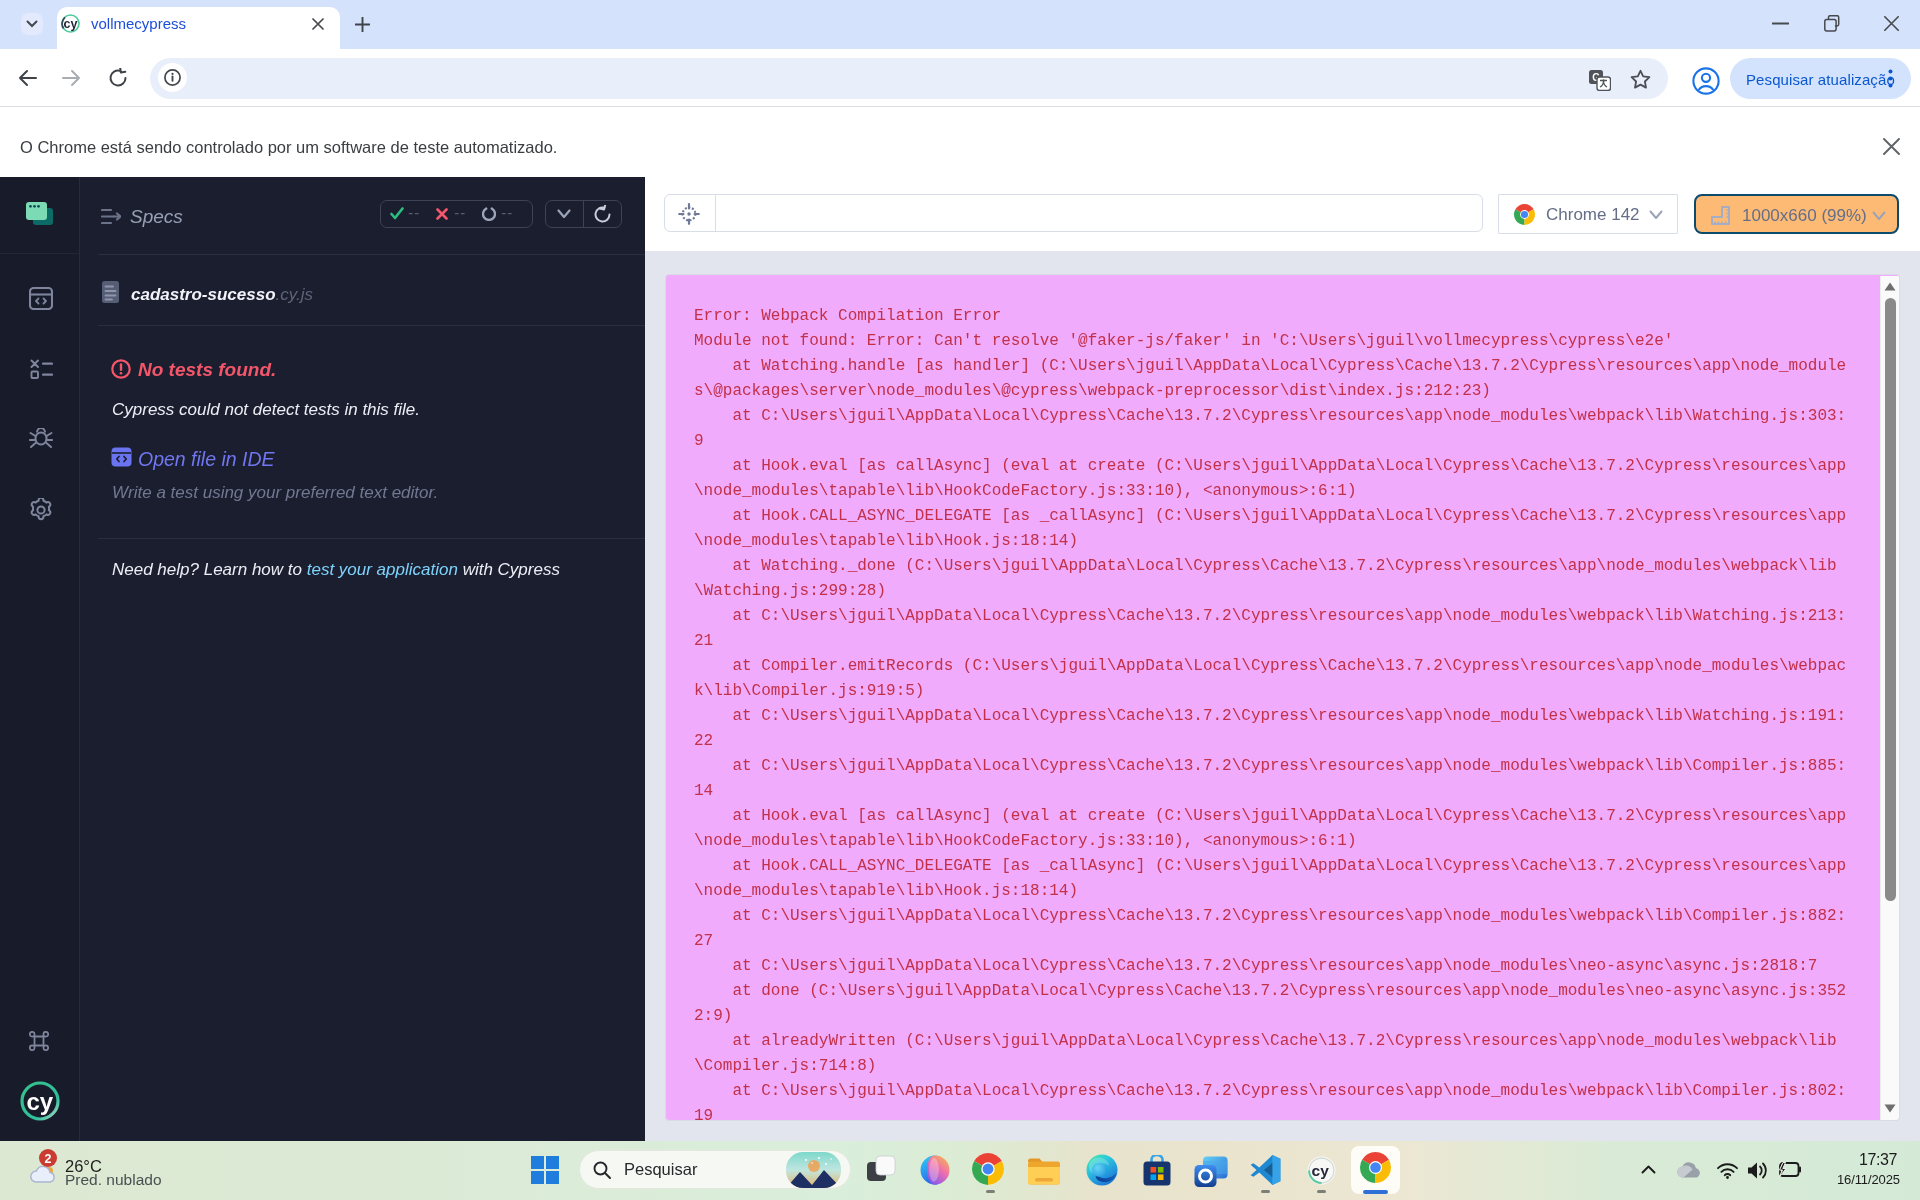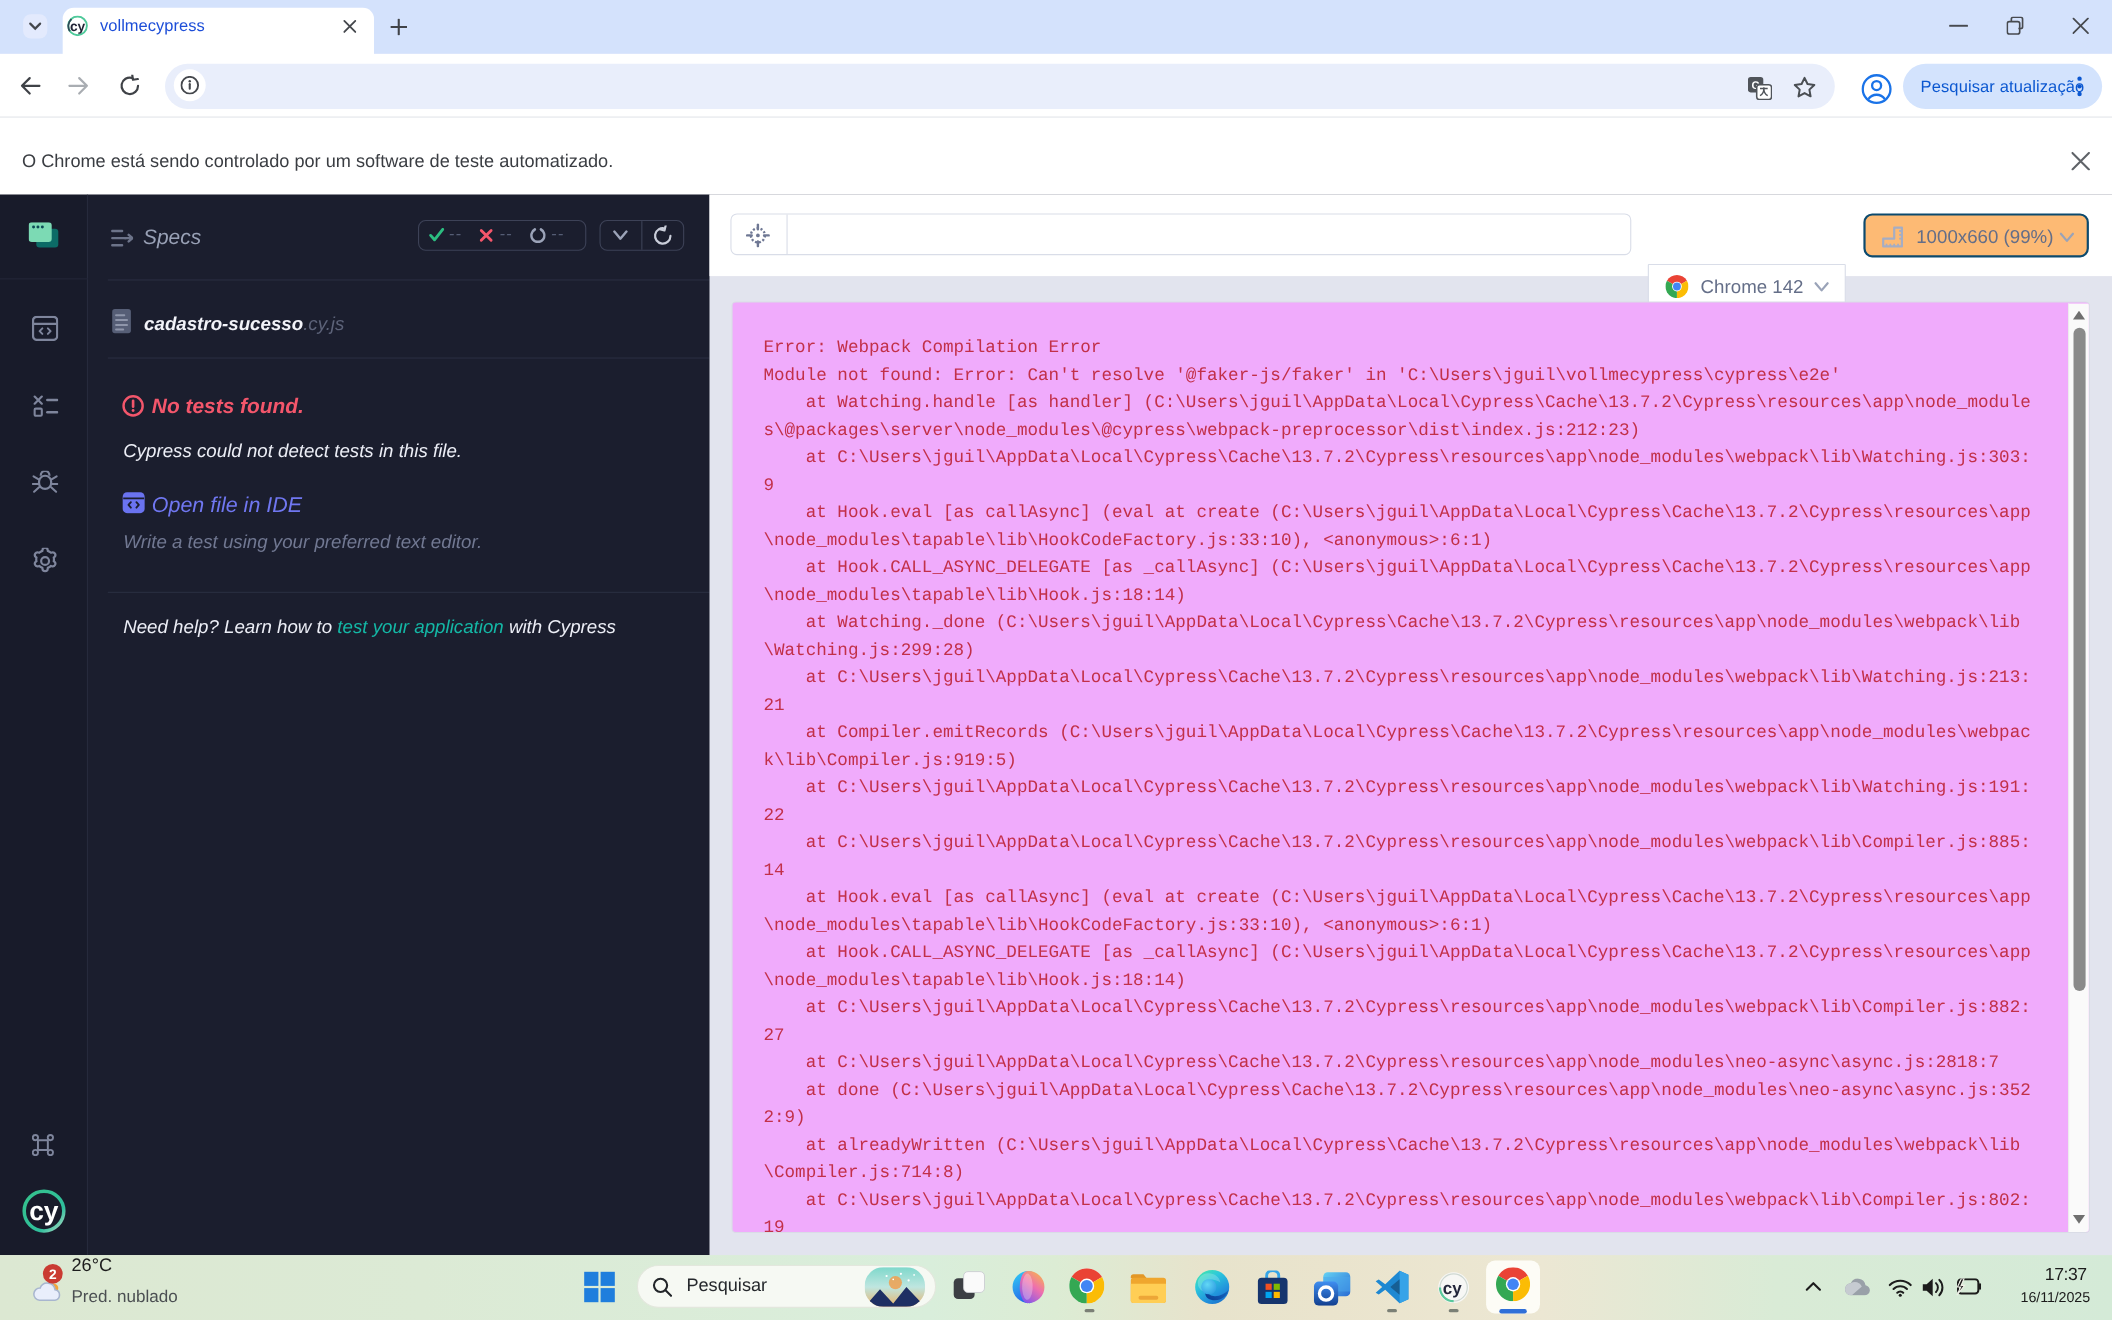--- a/index.html
+++ b/index.html
@@ -28,38 +28,38 @@
   #panel { left:80px; top:0; width:565px; height:964px; background:#1b1e2e;font-style:italic; }
   .pdiv { left:18px; width:547px; height:1px; background:#2a2e41; }
   #specslbl { left:50px; top:29px; font-size:19px; color:#98a0b5; }
   #fname { left:51px; top:108px; font-size:17px; color:#f2f3f9; font-weight:bold; }
   #fext { font-weight:normal; color:#5d6379; }
   #notests { left:58px; top:182px; font-size:19px; font-weight:bold; color:#f3566b; }
   #nodetect { left:32px; top:223px; font-size:17px; color:#eceef6; }
   #idelink { left:58px; top:271px; font-size:19.5px; color:#7077f1; }
   #writetest { left:32px; top:306px; font-size:17px; color:#717892; }
   #needhelp { left:32px; top:383px; font-size:17px; color:#eceef6; }
-  #needhelp a { color:#14b8a6; text-decoration:none;margin-top:20px; }
+  #needhelp a { color:#7dd3fc; text-decoration:none;margin-top:20px; }
   
   #content { left:645px; top:0; width:1275px; height:964px; background:#e2e4ee; }
   #chead { left:0; top:0; width:1275px; height:74px; background:#fff; }
   #selbox { left:19px; top:17px; width:819px; height:38px; border:1px solid #d9dde8; border-radius:6px; background:#fff; }
   #seldiv { left:50px; top:0; width:1px; height:36px; background:#d9dde8; }
-  #chromebox { left:853px; top:17px; width:180px; height:40px; border:1px solid #d9dde8; border-radius:1px; background:#fff;margin-top:46px; }
+  #chromebox { left:853px; top:17px; width:180px; height:40px; border:1px solid #d9dde8; border-radius:1px; background:#fff; }
   #chromebox span { position:absolute; left:47px; top:10px; font-size:17px; color:#646e88; }
   #vpbox { left:1049px; top:17px; width:205px; height:40px; border:2px solid #0c4a6e; border-radius:8px; background:#fdba74; }
   #vptext { left:46px; top:10px; font-size:17px; color:#646e88; }
   #card { left:20px; top:97px; width:1235px; height:847px; background:#f0abfc; border:1px solid #d9dce6; border-radius:4px; overflow:hidden; }
   #errtext { left:28px; top:29px; font-family:"Liberation Mono", monospace; font-size:16px; line-height:25px; color:#c23049; white-space:pre; }
   #sbar { left:1214px; top:1px; width:19px; height:845px; background:#fafafa; border-left:1px solid #ececec; }
   #sthumb { left:4px; top:22px; width:11px; height:603px; border-radius:6px; background:#8a8a8a; }
   
   #taskbar { left:0; top:1141px; width:1920px; height:59px;
     background:linear-gradient(90deg,#dce8d2 0%,#dcead5 20%,#d9eedb 44%,#dcecd4 50%,#e7e3cc 57%,#eae4cd 63%,#ece7d3 73%,#d9ebd6 84%,#d4ead7 100%); }
-  #w26 { left:65px; top:0; font-size:16.5px; color:#1d1d1d; }
+  #w26 { left:65px; top:16px; font-size:16.5px; color:#1d1d1d; }
   #wpred { left:65px; top:30px; font-size:15.5px; color:#4b4f52; }
   #searchpill { left:579px; top:9px; width:272px; height:39px; border-radius:20px; background:#f6f9f3; border:1px solid #e3e7dd; }
   #pesq { left:44px; top:9px; font-size:16.5px; color:#25282c; }
   #time { right:23px; top:10px; font-size:16px; letter-spacing:-0.4px; color:#1b1b1b; text-align:right; }
   #date { right:20px; top:31px; font-size:13px; letter-spacing:-0.1px; color:#1b1b1b; text-align:right; }
   #chractive { left:1351px; top:5px; width:49px; height:48px; background:#fdfcf6; border-radius:8px; }
   #chrbar { left:1363px; top:49px; width:25px; height:4px; border-radius:2px; background:#2f6fd8; }
   .rdot { position:absolute; top:48.5px; width:9px; height:3.5px; border-radius:2px; background:#7b8076; }
 </style>
 </head>

